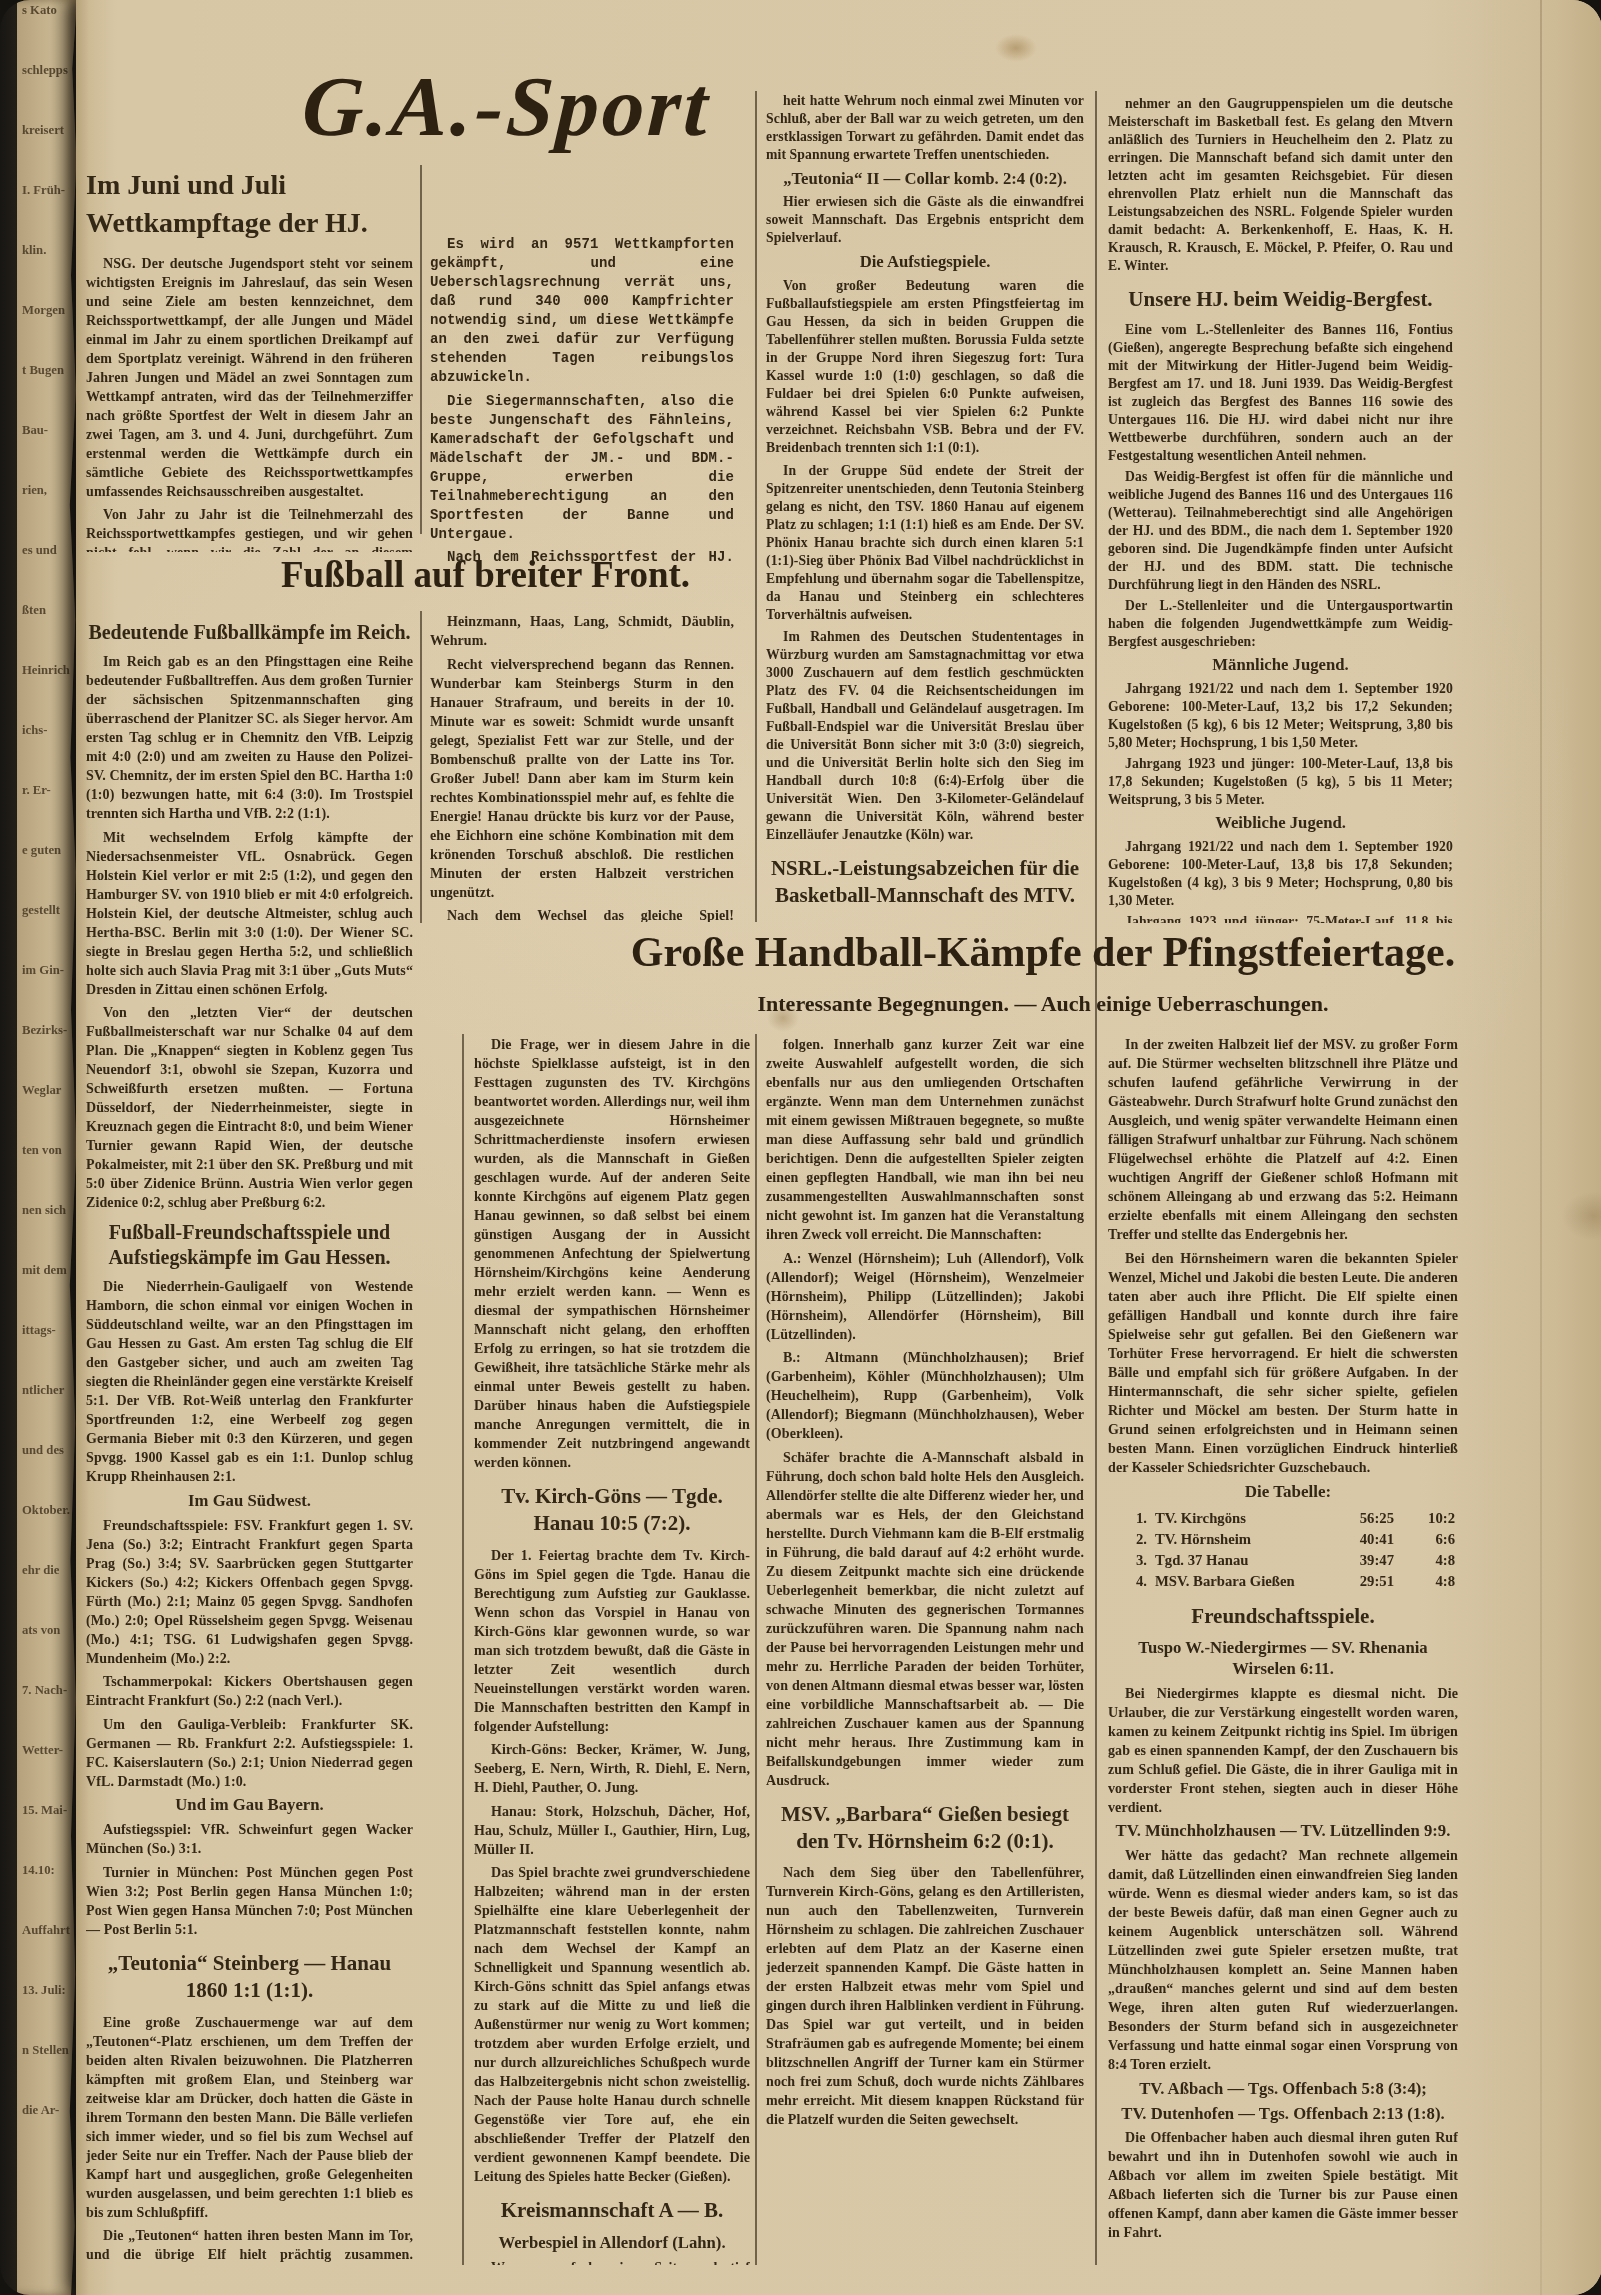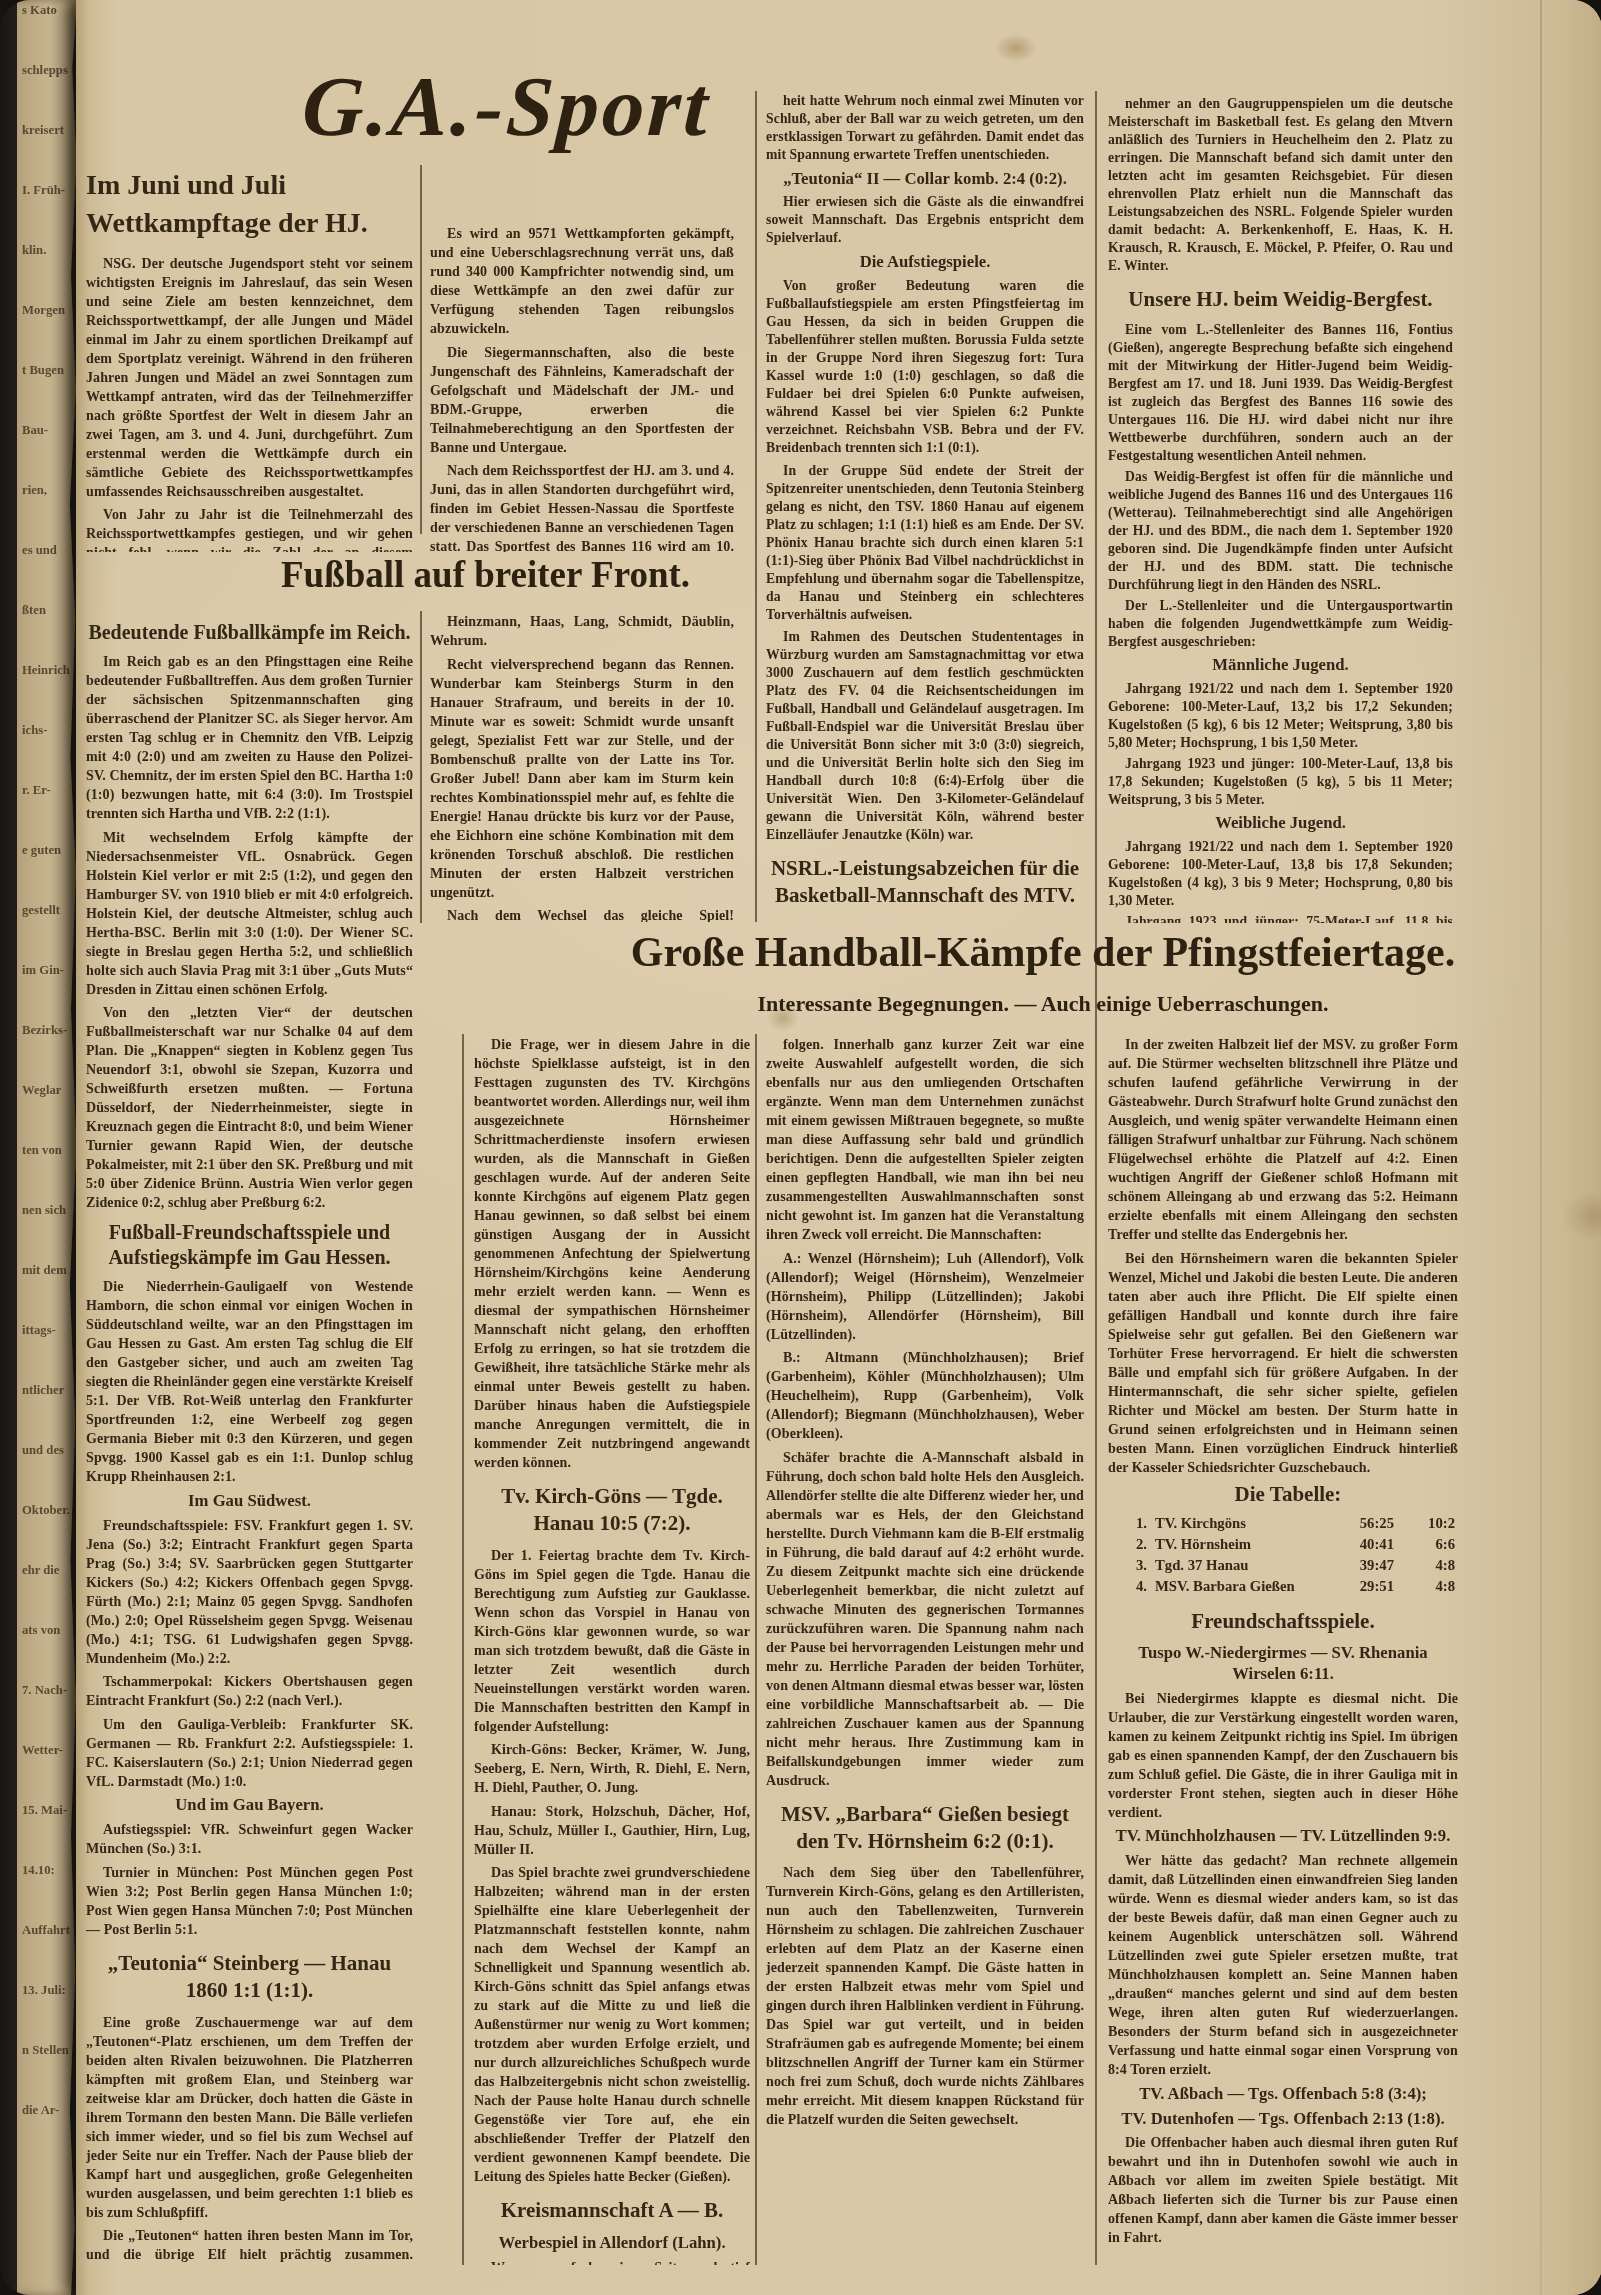--- a/index.html
+++ b/index.html
@@ -45,21 +45,21 @@
          hyphens:auto;letter-spacing:0.1px;}
   .box p.names{text-indent:17px;}
   .h-art{font-size:28px;line-height:1.35;text-align:left;font-weight:bold;margin:0 0 12px;}
   .h-sec{font-size:20px;line-height:1.25;text-align:center;font-weight:bold;margin:8px 0 7px;}
   .h-match{font-size:21px;line-height:1.3;text-align:center;font-weight:bold;margin:11px 0 8px;}
   .h-small{font-size:16.7px;line-height:1.25;text-align:center;font-weight:bold;margin:4px 0 4px;}
   .c3 p,.c4 p{font-size:13.7px;line-height:18px;}
   .c4 p{margin-bottom:3px;}
   
   .tbl{margin:5px 3px 7px 13px;}
-  .tbl-title{font-size:21px;font-weight:bold;text-align:center;margin:3px 0 6px;}
+  .tbl-title{font-size:17px;font-weight:bold;text-align:center;margin:3px 0 6px;}
   .trow{display:flex;font-size:14.7px;font-weight:bold;line-height:21px;}
   .trow .pos{width:26px;text-align:right;margin-right:8px;}
   .trow .team{flex:1;text-align:left;}
   .trow .goals{width:71px;text-align:right;}
   .trow .pts{width:61px;text-align:right;}
 </style>
 </head>
 <body>
 
 <div class="stage">
@@ -118,21 +118,21 @@
     <h2 class="banner-fb">Fußball auf breiter Front.</h2>
     <h2 class="banner-hb">Große Handball-Kämpfe der Pfingstfeiertage.</h2>
     <h3 class="banner-hb-sub">Interessante Begegnungen. — Auch einige Ueberraschungen.</h3>
 
     <section class="box" style="left:10px;top:166px;width:327px;height:386px;">
       <h2 class="h-art">Im Juni und Juli Wettkampftage der HJ.</h2>
       <p>NSG. Der deutsche Jugendsport steht vor seinem wichtigsten Ereignis im Jahreslauf, das sein Wesen und seine Ziele am besten kennzeichnet, dem Reichssportwettkampf, der alle Jungen und Mädel einmal im Jahr zu einem sportlichen Dreikampf auf dem Sportplatz vereinigt. Während in den früheren Jahren Jungen und Mädel an zwei Sonntagen zum Wettkampf antraten, wird das der Teilnehmerziffer nach größte Sportfest der Welt in diesem Jahr an zwei Tagen, am 3. und 4. Juni, durchgeführt. Zum erstenmal werden die Wettkämpfe durch ein sämtliche Gebiete des Reichssportwettkampfes umfassendes Reichsausschreiben ausgestaltet.</p>
       <p>Von Jahr zu Jahr ist die Teilnehmerzahl des Reichssportwettkampfes gestiegen, und wir gehen nicht fehl, wenn wir die Zahl der an diesem Wettkampf aktiv beteiligten Jungen und Mädel auf weit über sieben Millionen schätzen. Die Durchführung dieser Wettkämpfe bedeutet auch organisatorisch eine ungeheure Aufgabe.</p>
     </section>
 
-    <section class="box" style="left:354px;top:224px;width:304px;height:328px;">
+    <section class="box" style="left:354px;top:235px;width:304px;height:328px;font-family:Liberation Mono, monospace;">
       <p>Es wird an 9571 Wettkampforten gekämpft, und eine Ueberschlagsrechnung verrät uns, daß rund 340 000 Kampfrichter notwendig sind, um diese Wettkämpfe an den zwei dafür zur Verfügung stehenden Tagen reibungslos abzuwickeln.</p>
       <p>Die Siegermannschaften, also die beste Jungenschaft des Fähnleins, Kameradschaft der Gefolgschaft und Mädelschaft der JM.- und BDM.-Gruppe, erwerben die Teilnahmeberechtigung an den Sportfesten der Banne und Untergaue.</p>
       <p>Nach dem Reichssportfest der HJ. am 3. und 4. Juni, das in allen Standorten durchgeführt wird, finden im Gebiet Hessen-Nassau die Sportfeste der verschiedenen Banne an verschiedenen Tagen statt. Das Sportfest des Bannes 116 wird am 10. und 11. Juni in Gießen durchgeführt.</p>
     </section>
 
     <section class="box" style="left:10px;top:612px;width:327px;height:1653px;">
       <h3 class="h-sec">Bedeutende Fußballkämpfe im Reich.</h3>
       <p>Im Reich gab es an den Pfingsttagen eine Reihe bedeutender Fußballtreffen. Aus dem großen Turnier der sächsischen Spitzenmannschaften ging überraschend der Planitzer SC. als Sieger hervor. Am ersten Tag schlug er in Chemnitz den VfB. Leipzig mit 4:0 (2:0) und am zweiten zu Hause den Polizei-SV. Chemnitz, der im ersten Spiel den BC. Hartha 1:0 (1:0) bezwungen hatte, mit 6:4 (3:0). Im Trostspiel trennten sich Hartha und VfB. 2:2 (1:1).</p>
       <p>Mit wechselndem Erfolg kämpfte der Niedersachsenmeister VfL. Osnabrück. Gegen Holstein Kiel verlor er mit 2:5 (1:2), und gegen den Hamburger SV. von 1910 blieb er mit 4:0 erfolgreich. Holstein Kiel, der deutsche Altmeister, schlug auch Hertha-BSC. Berlin mit 3:0 (1:0). Der Wiener SC. siegte in Breslau gegen Hertha 5:2, und schließlich holte sich auch Slavia Prag mit 3:1 über „Guts Muts“ Dresden in Zittau einen schönen Erfolg.</p>
       <p>Von den „letzten Vier“ der deutschen Fußballmeisterschaft war nur Schalke 04 auf dem Plan. Die „Knappen“ siegten in Koblenz gegen Tus Neuendorf 3:1, obwohl sie Szepan, Kuzorra und Schweißfurth ersetzen mußten. — Fortuna Düsseldorf, der Niederrheinmeister, siegte in Kreuznach gegen die Eintracht 8:0, und beim Wiener Turnier gewann Rapid Wien, der deutsche Pokalmeister, mit 2:1 über den SK. Preßburg und mit 5:0 über Zidenice Brünn. Austria Wien verlor gegen Zidenice 0:2, schlug aber Preßburg 6:2.</p>

